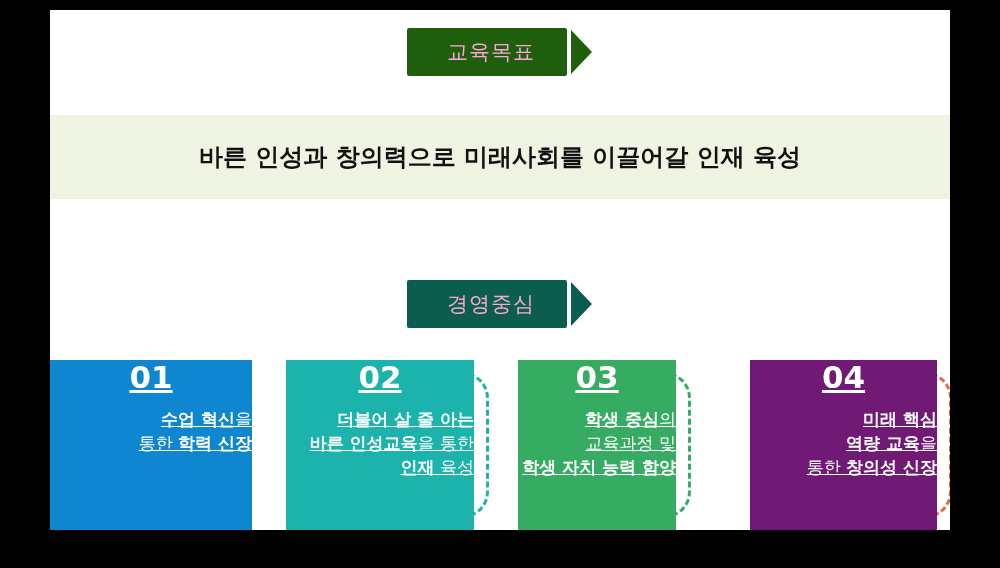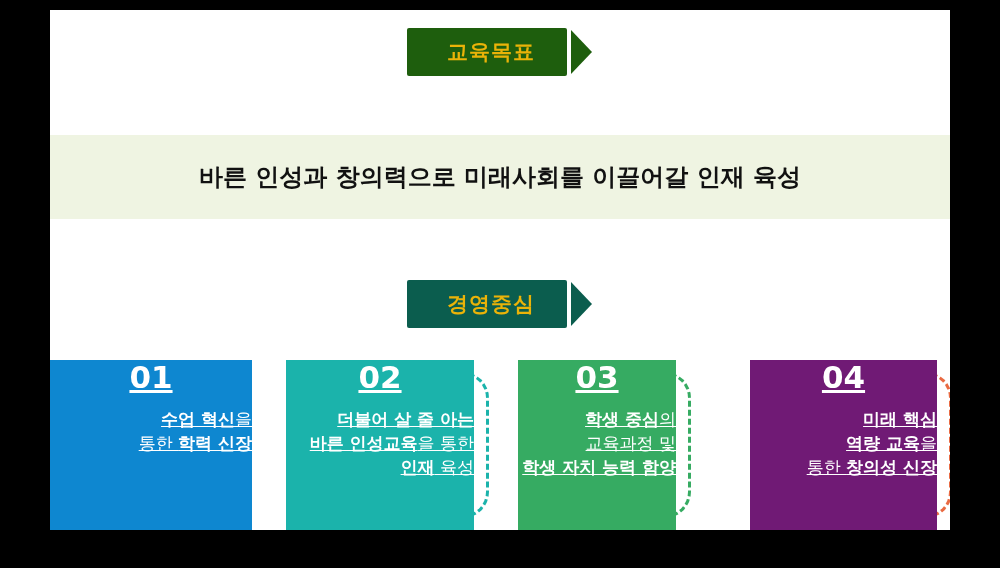--- a/index.html
+++ b/index.html
@@ -30,38 +30,38 @@
   .badge-rect {
     position: absolute;
     left: 0; top: 0;
     width: 160px; height: 48px;
     display: flex; align-items: center; justify-content: center;
     border-radius: 2px;
   }
   .goal-badge .badge-rect { background: var(--goal-badge); }
   .mgmt-badge .badge-rect { background: var(--mgmt-badge); }
   .badge-rect span {
-    color: #eab308; font-size: 21px; font-weight: 700; letter-spacing: 1px; margin-left: 8px;
+    color: #f9a8d4; font-size: 21px; font-weight: 400; letter-spacing: 1px; margin-left: 8px;
   }
   .badge-tip {
     position: absolute;
     left: 164px; top: 2px;
     width: 21px; height: 44px;
     clip-path: polygon(0 0, 100% 50%, 0 100%);
   }
   .goal-badge .badge-tip { background: var(--goal-badge); }
   .mgmt-badge .badge-tip { background: var(--mgmt-badge); }
 
   
   .banner {
     position: absolute;
     left: 0; top: 105px;
     width: 900px; height: 84px;
     background: var(--banner-bg);
-    display: flex; align-items: center; justify-content: center; margin-top: 20px;
+    display: flex; align-items: center; justify-content: center;
   }
   .banner p {
     color: var(--banner-text);
     font-size: 24px; font-weight: 700;
     text-align: center;
   }
 
   
   .goal-card {
     position: absolute;

